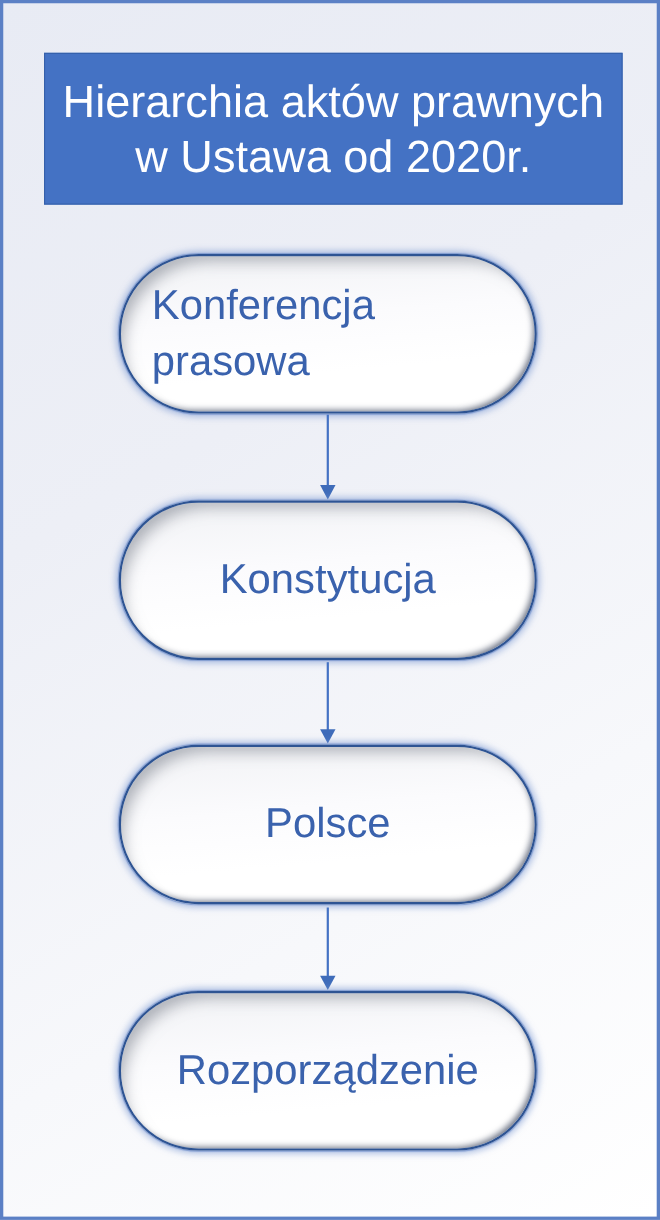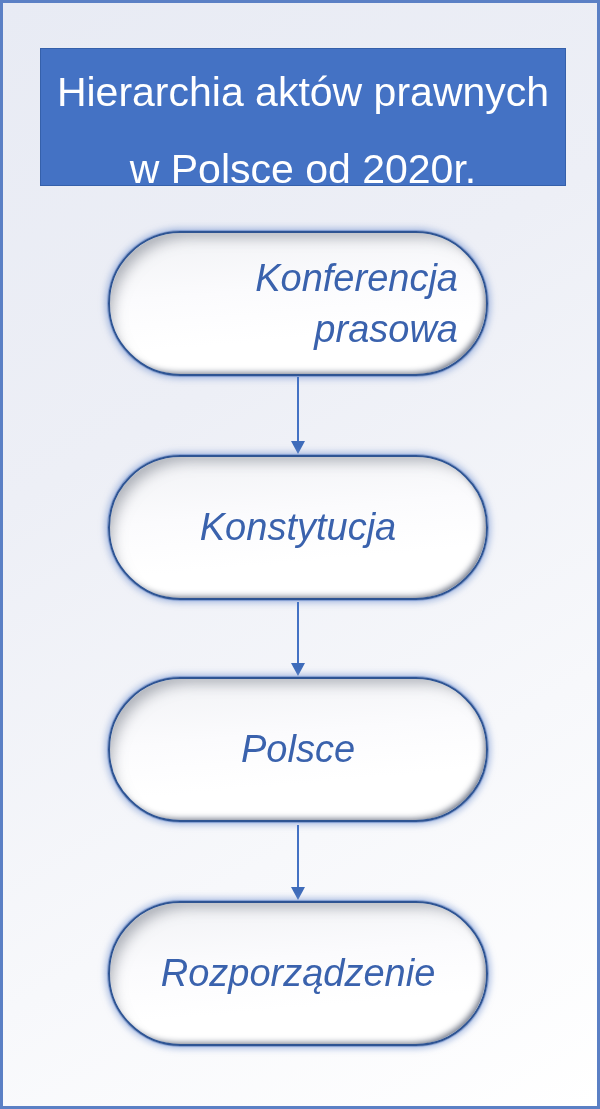--- a/index.html
+++ b/index.html
@@ -27,44 +27,42 @@
     flex-direction: column;
     align-items: center;
     justify-content: center;
   }
   .title-line {
     color: #ffffff;
     font-size: 41px;
     line-height: 50px;
     white-space: nowrap;
     text-align: center;
-    margin-top: 27px;
   }
 
   
   .node {
     position: absolute;
     left: 105px;
     width: 380px; height: 145px;
     box-sizing: border-box;
     border-radius: 73px;
     border: 2px solid #2e5493;
     background: linear-gradient(175deg, #f1f2f5 0%, #fbfbfd 40%, #ffffff 70%);
     box-shadow:
       0 0 6px 3px rgba(116, 148, 208, 0.55),
       0 0 1px 1px rgba(86, 122, 190, 0.65),
       inset 10px 12px 14px -8px rgba(112, 117, 130, 0.55),
       inset -4px -4px 6px -3px rgba(12, 24, 52, 0.6),
       inset 0 2px 3px -1px rgba(255, 255, 255, 0.95);
     display: flex;
     align-items: center;
     justify-content: center;
-    text-align: right;
+    text-align: left;
     padding: 0 28px;
-    font-style: italic;
   }
   .node-1 { top: 228px; }
   .node-2 { top: 452px; }
   .node-3 { top: 674px; }
   .node-4 { top: 898px; }
   .node-label {
     color: #3a62ad;
     font-size: 38px;
     line-height: 51px;
   }
@@ -127,21 +125,21 @@
   }
   .wm-icon { position: absolute; right: -2px; bottom: 1px; }
 </style>
 </head>
 <body>
 
 <div class="canvas">
 
   <div class="title-box">
     <div class="title-line">Hierarchia aktów prawnych</div>
-    <div class="title-line">w Polsce od 2020r.</div>
+    <div class="title-line">w Ustawa od 2020r.</div>
   </div>
 
   <div class="node node-1">
     <span class="node-label">Konferencja prasowa</span>
   </div>
 
   <div class="connector connector-1"></div>
 
   <div class="node node-2">
     <span class="node-label">Konstytucja</span>

